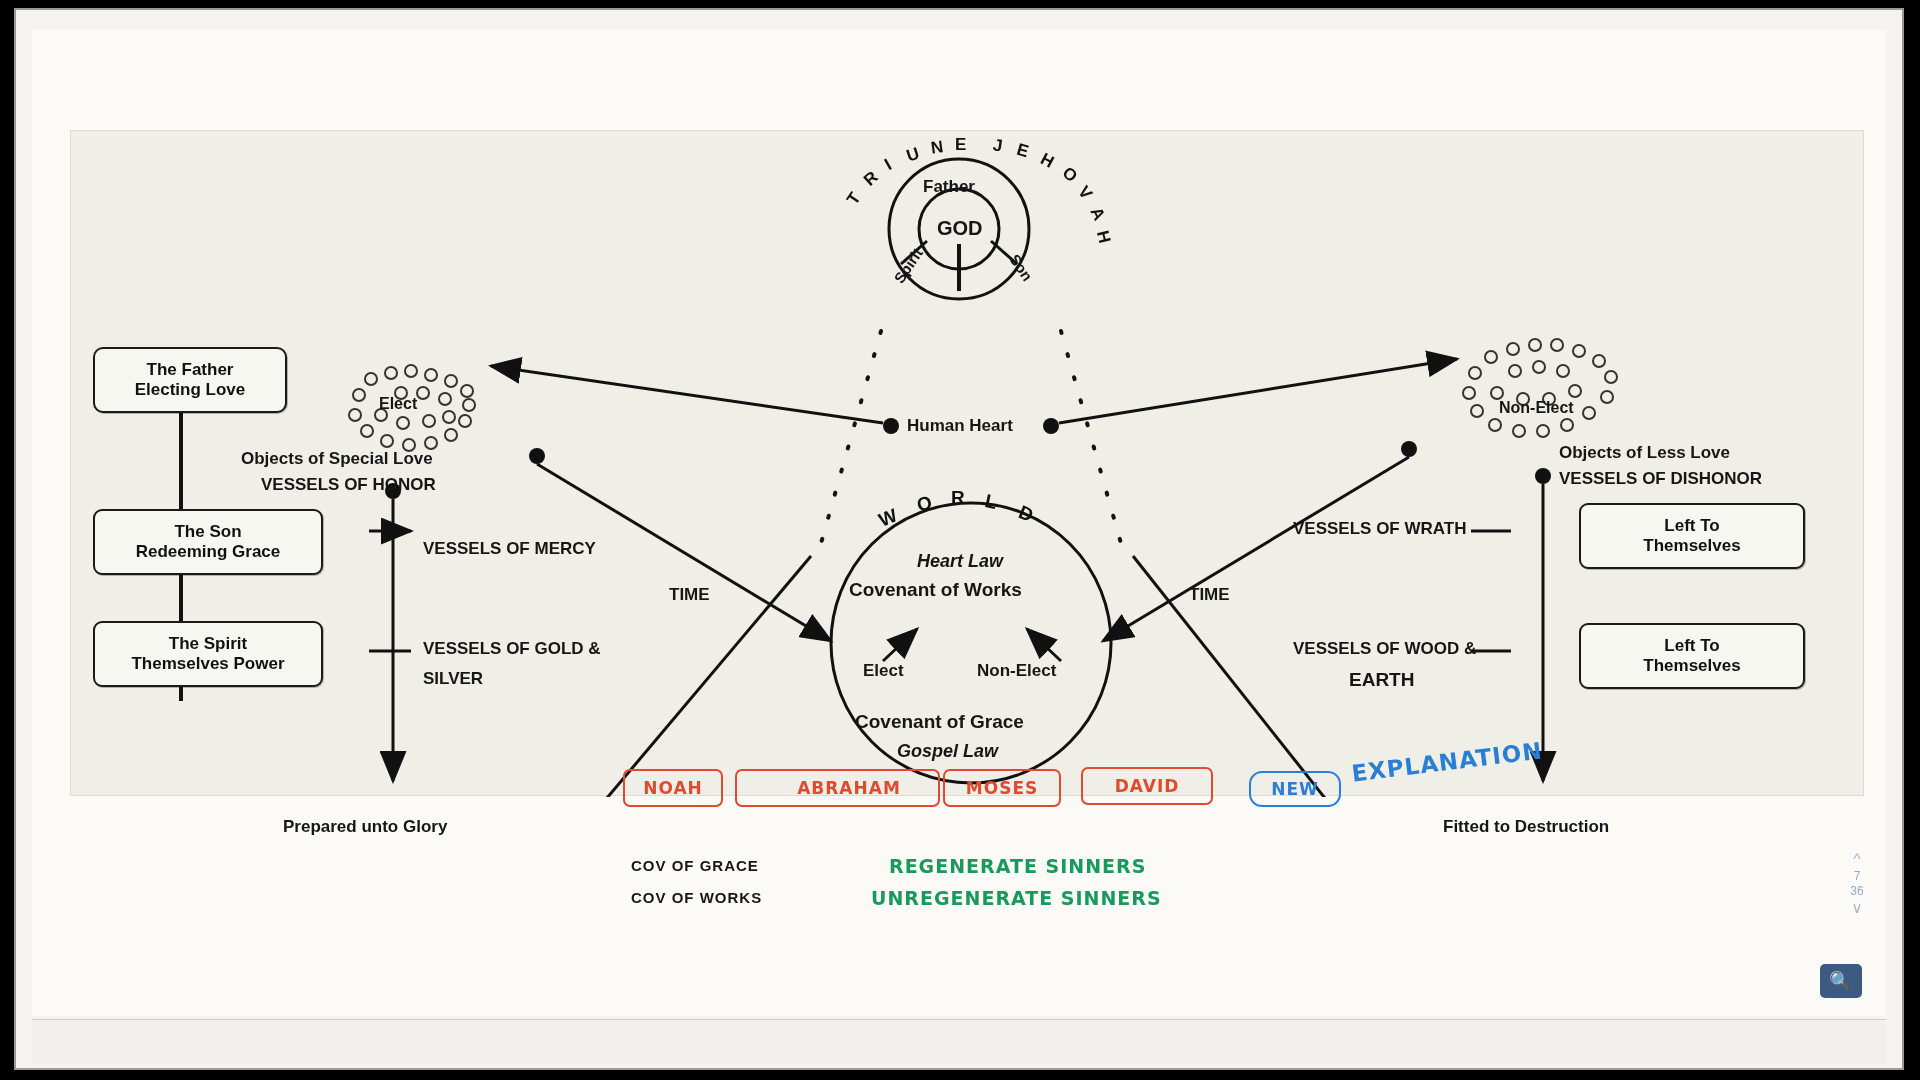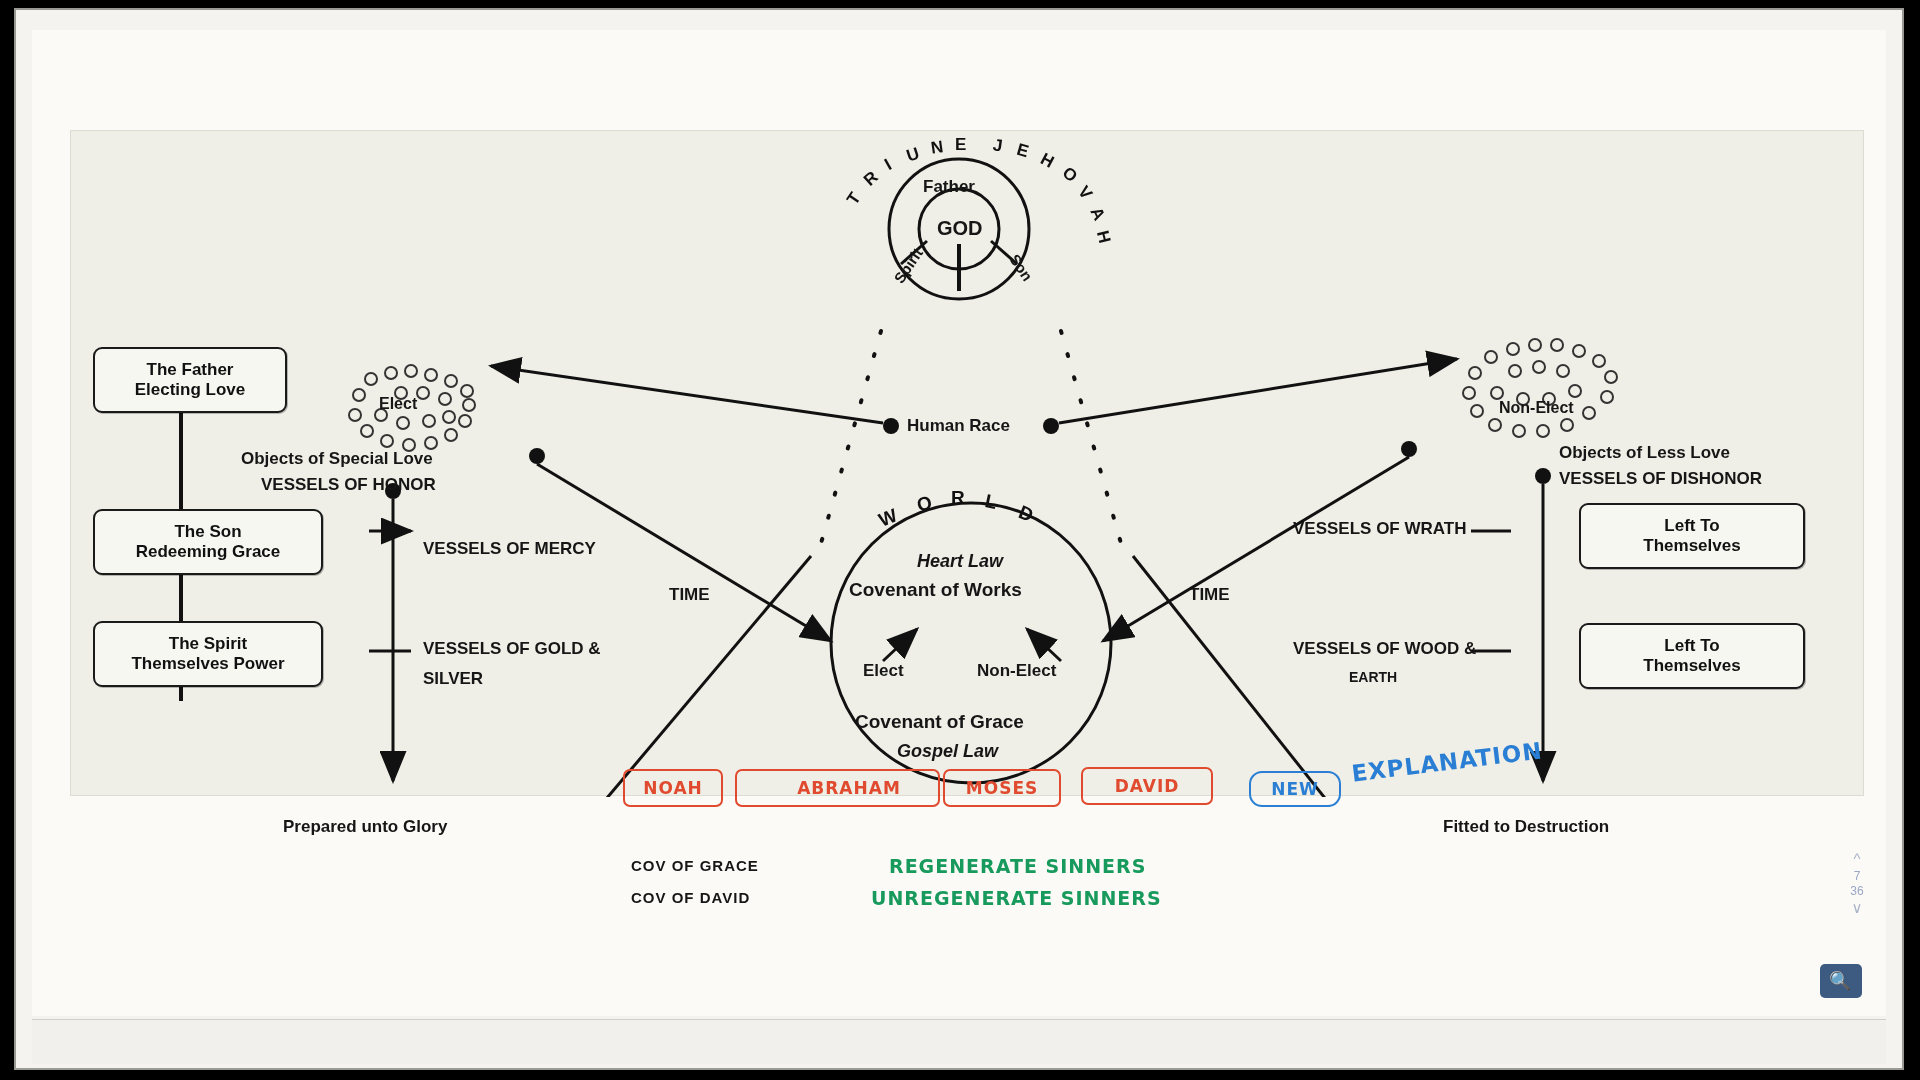--- a/index.html
+++ b/index.html
@@ -294,21 +294,21 @@
         <div class="circ-word" style="left:992px;top:34px;font-size:17px;transform:rotate(40deg)">O</div>
         <div class="circ-word" style="left:1008px;top:52px;font-size:17px;transform:rotate(52deg)">V</div>
         <div class="circ-word" style="left:1020px;top:73px;font-size:17px;transform:rotate(64deg)">A</div>
         <div class="circ-word" style="left:1026px;top:96px;font-size:17px;transform:rotate(76deg)">H</div>
 
         <div class="lbl bold" style="left:852px;top:46px;font-size:17px;">Father</div>
         <div class="lbl bold" style="left:866px;top:86px;font-size:20px;">GOD</div>
         <div class="lbl bold" style="left:818px;top:126px;font-size:15px;transform:rotate(-56deg)">Spirit</div>
         <div class="lbl bold" style="left:936px;top:128px;font-size:15px;transform:rotate(56deg)">Son</div>
 
-        <div class="box" style="left:22px;top:216px;width:190px;height:62px;font-size:17px;">
+        <div class="box" style="left:22px;top:216px;width:190px;height:62px;font-size:17px;border-radius:10px;">
           <span>The Father</span>
           <span>Electing Love</span>
         </div>
         <div class="box" style="left:22px;top:378px;width:226px;height:62px;font-size:17px;">
           <span>The Son</span>
           <span>Redeeming Grace</span>
         </div>
         <div class="box" style="left:22px;top:490px;width:226px;height:62px;font-size:17px;">
           <span>The Spirit</span>
           <span>Themselves Power</span>
@@ -316,41 +316,41 @@
 
         <div class="lbl bold" style="left:308px;top:264px;font-size:16px;">Elect</div>
         <div class="lbl bold" style="left:170px;top:318px;font-size:17px;">Objects of Special Love</div>
         <div class="lbl bold" style="left:190px;top:344px;font-size:17px;">VESSELS OF HONOR</div>
         <div class="lbl bold" style="left:352px;top:408px;font-size:17px;">VESSELS OF MERCY</div>
         <div class="lbl bold" style="left:352px;top:508px;font-size:17px;">VESSELS OF GOLD &amp;</div>
         <div class="lbl bold" style="left:352px;top:538px;font-size:17px;">SILVER</div>
         <div class="lbl bold" style="left:598px;top:454px;font-size:17px;">TIME</div>
         <div class="lbl bold" style="left:212px;top:686px;font-size:17px;">Prepared unto Glory</div>
 
-        <div class="lbl bold" style="left:836px;top:285px;font-size:17px;">Human Race</div>
+        <div class="lbl bold" style="left:836px;top:285px;font-size:17px;">Human Heart</div>
 
         <div class="circ-word" style="left:808px;top:376px;font-size:19px;transform:rotate(-22deg)">W</div>
         <div class="circ-word" style="left:846px;top:362px;font-size:19px;transform:rotate(-12deg)">O</div>
         <div class="circ-word" style="left:880px;top:356px;font-size:19px;">R</div>
         <div class="circ-word" style="left:914px;top:360px;font-size:19px;transform:rotate(12deg)">L</div>
         <div class="circ-word" style="left:948px;top:372px;font-size:19px;transform:rotate(22deg)">D</div>
 
         <div class="lbl" style="left:846px;top:420px;font-size:18px;font-style:italic;font-weight:bold;">Heart Law</div>
         <div class="lbl bold" style="left:778px;top:448px;font-size:19px;">Covenant of Works</div>
         <div class="lbl bold" style="left:792px;top:530px;font-size:17px;">Elect</div>
         <div class="lbl bold" style="left:906px;top:530px;font-size:17px;">Non-Elect</div>
         <div class="lbl bold" style="left:784px;top:580px;font-size:19px;">Covenant of Grace</div>
         <div class="lbl" style="left:826px;top:610px;font-size:18px;font-style:italic;font-weight:bold;">Gospel Law</div>
 
         <div class="lbl bold" style="left:1428px;top:268px;font-size:16px;">Non-Elect</div>
         <div class="lbl bold" style="left:1488px;top:312px;font-size:17px;">Objects of Less Love</div>
         <div class="lbl bold" style="left:1488px;top:338px;font-size:17px;">VESSELS OF DISHONOR</div>
         <div class="lbl bold" style="left:1222px;top:388px;font-size:17px;">VESSELS OF WRATH</div>
         <div class="lbl bold" style="left:1222px;top:508px;font-size:17px;">VESSELS OF WOOD &amp;</div>
-        <div class="lbl bold" style="left:1278px;top:538px;font-size:14px;">EARTH</div>
+        <div class="lbl bold" style="left:1278px;top:538px;font-size:19px;">EARTH</div>
         <div class="lbl bold" style="left:1118px;top:454px;font-size:17px;">TIME</div>
         <div class="lbl bold" style="left:1372px;top:686px;font-size:17px;">Fitted to Destruction</div>
 
         <div class="box" style="left:1508px;top:372px;width:222px;height:62px;font-size:17px;">
           <span>Left To</span>
           <span>Themselves</span>
         </div>
         <div class="box" style="left:1508px;top:492px;width:222px;height:62px;font-size:17px;">
           <span>Left To</span>
           <span>Themselves</span>
@@ -359,21 +359,21 @@
         <div class="redbox" style="left:552px;top:638px;width:96px;height:34px;font-size:17px;">NOAH</div>
         <div class="redbox" style="left:664px;top:638px;width:178px;height:34px;font-size:17px;padding-left:23px;">ABRAHAM</div>
         <div class="redbox" style="left:872px;top:638px;width:114px;height:34px;font-size:17px;">MOSES</div>
         <div class="redbox" style="left:1010px;top:636px;width:128px;height:34px;font-size:17px;">DAVID</div>
         <div class="bluebox" style="left:1178px;top:640px;width:88px;height:32px;font-size:17px;">NEW</div>
         <div class="handwrite hw-blue" style="left:1280px;top:618px;font-size:23px;transform:rotate(-7deg)">EXPLANATION</div>
 
         <div class="handwrite hw-green" style="left:818px;top:724px;font-size:19px;">REGENERATE    SINNERS</div>
         <div class="handwrite hw-green" style="left:800px;top:756px;font-size:19px;">UNREGENERATE  SINNERS</div>
         <div class="lbl bold" style="left:560px;top:726px;font-size:15px;letter-spacing:1px;">COV OF GRACE</div>
-        <div class="lbl bold" style="left:560px;top:758px;font-size:15px;letter-spacing:1px;">COV OF DAVID</div>
+        <div class="lbl bold" style="left:560px;top:758px;font-size:15px;letter-spacing:1px;">COV OF WORKS</div>
 
       </div>
 
       <div id="scrollbar">
         <div class="chev">^</div>
         <div>7</div>
         <div>36</div>
         <div class="chev">∨</div>
       </div>
 

